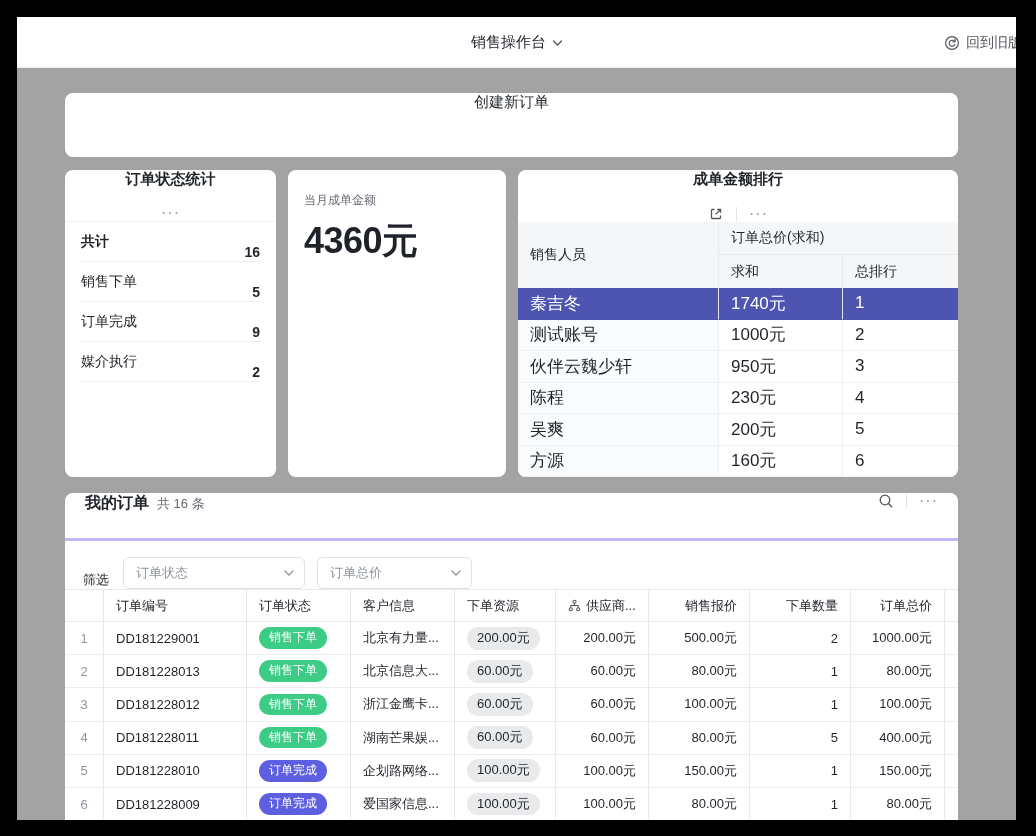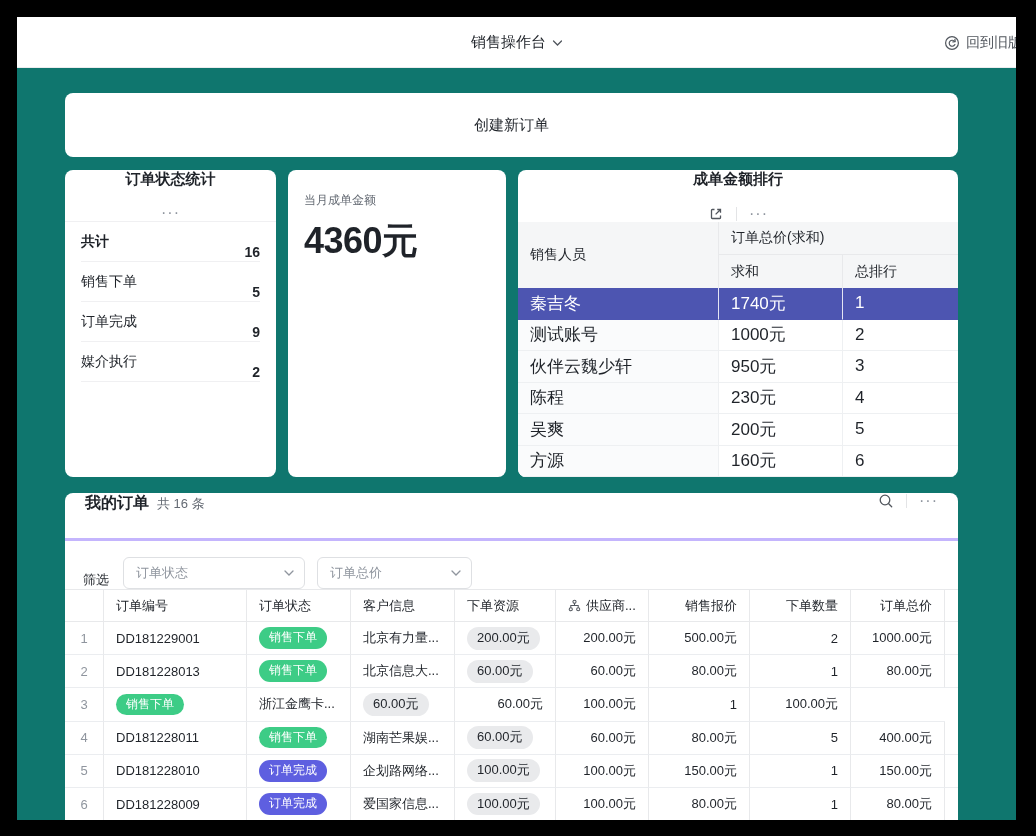--- a/index.html
+++ b/index.html
@@ -1,29 +1,29 @@
 <!DOCTYPE html>
 <html><head>
 <meta charset="utf-8">
 <style>
   * { margin:0; padding:0; box-sizing:border-box; }
   body { font-family:"Liberation Sans","DejaVu Sans",sans-serif; background:#000; }
   .frame { position:relative; width:1036px; height:836px; background:#000; overflow:hidden; }
-  .screen { position:absolute; left:17px; top:17px; width:999px; height:803px; background:#0f766e; overflow:hidden; }
+  .screen { position:absolute; left:17px; top:17px; width:999px; height:803px; background:#a3a3a3; overflow:hidden; }
 
   
   .topbar { position:relative; height:51px; background:#fff; border-bottom:1px solid #ececee; }
   .topbar-title { position:absolute; left:50%; top:0; transform:translateX(-50%); height:51px; display:flex; align-items:center; gap:6px; font-size:15px; color:#1f2329; font-weight:500; cursor:pointer; }
   .topbar-right { position:absolute; right:-6px; top:0; height:51px; display:flex; align-items:center; gap:6px; font-size:14px; color:#51565d; white-space:nowrap; cursor:pointer; }
 
   .page { padding:25px 0 0 48px; }
   .card { background:#fff; border-radius:8px; }
 
   
-  .create-card { width:893px; height:64px; display:flex; align-items:center; justify-content:center; font-size:15px; color:#1f2329; margin-bottom:13px; cursor:pointer; }
+  .create-card { width:893px; height:64px; display:flex; align-items:flex-start; justify-content:center; font-size:15px; color:#1f2329; margin-bottom:13px; cursor:pointer; }
 
   .cards-row { display:flex; gap:12px; width:893px; height:307px; margin-bottom:16px; }
 
   
   .status-card { width:211px; height:307px; overflow:hidden; }
   .card-head { display:flex; align-items:center; justify-content:space-between; height:52px; padding:0 16px;flex-direction:column; }
   .card-title { font-size:15px; font-weight:700; color:#1f2329; }
   .more-dots { color:#8f959e; font-size:16px; letter-spacing:1px; cursor:pointer; line-height:1; }
   .status-head { border-bottom:1px solid #f0f0f2; }
   .st-row { display:flex; align-items:center; justify-content:space-between; height:40px; margin:0 16px; border-bottom:1px solid #f0f0f2; font-size:14px; color:#1f2329; }
@@ -299,20 +299,21 @@
     </div>
     <div class="ocell c-right">60.00元</div>
     <div class="ocell c-right">80.00元</div>
     <div class="ocell c-right">1</div>
     <div class="ocell c-right">80.00元</div>
     <div class="ocell"></div>
   </div>
 
   <div class="orow">
     <div class="ocell c-num">3</div>
+    <div class="ocell">DD181228012</div>
     <div class="ocell">
       <span class="pill v-green">销售下单</span>
     </div>
     <div class="ocell">浙江金鹰卡...</div>
     <div class="ocell">
       <span class="res-pill">60.00元</span>
     </div>
     <div class="ocell c-right">60.00元</div>
     <div class="ocell c-right">100.00元</div>
     <div class="ocell c-right">1</div>

